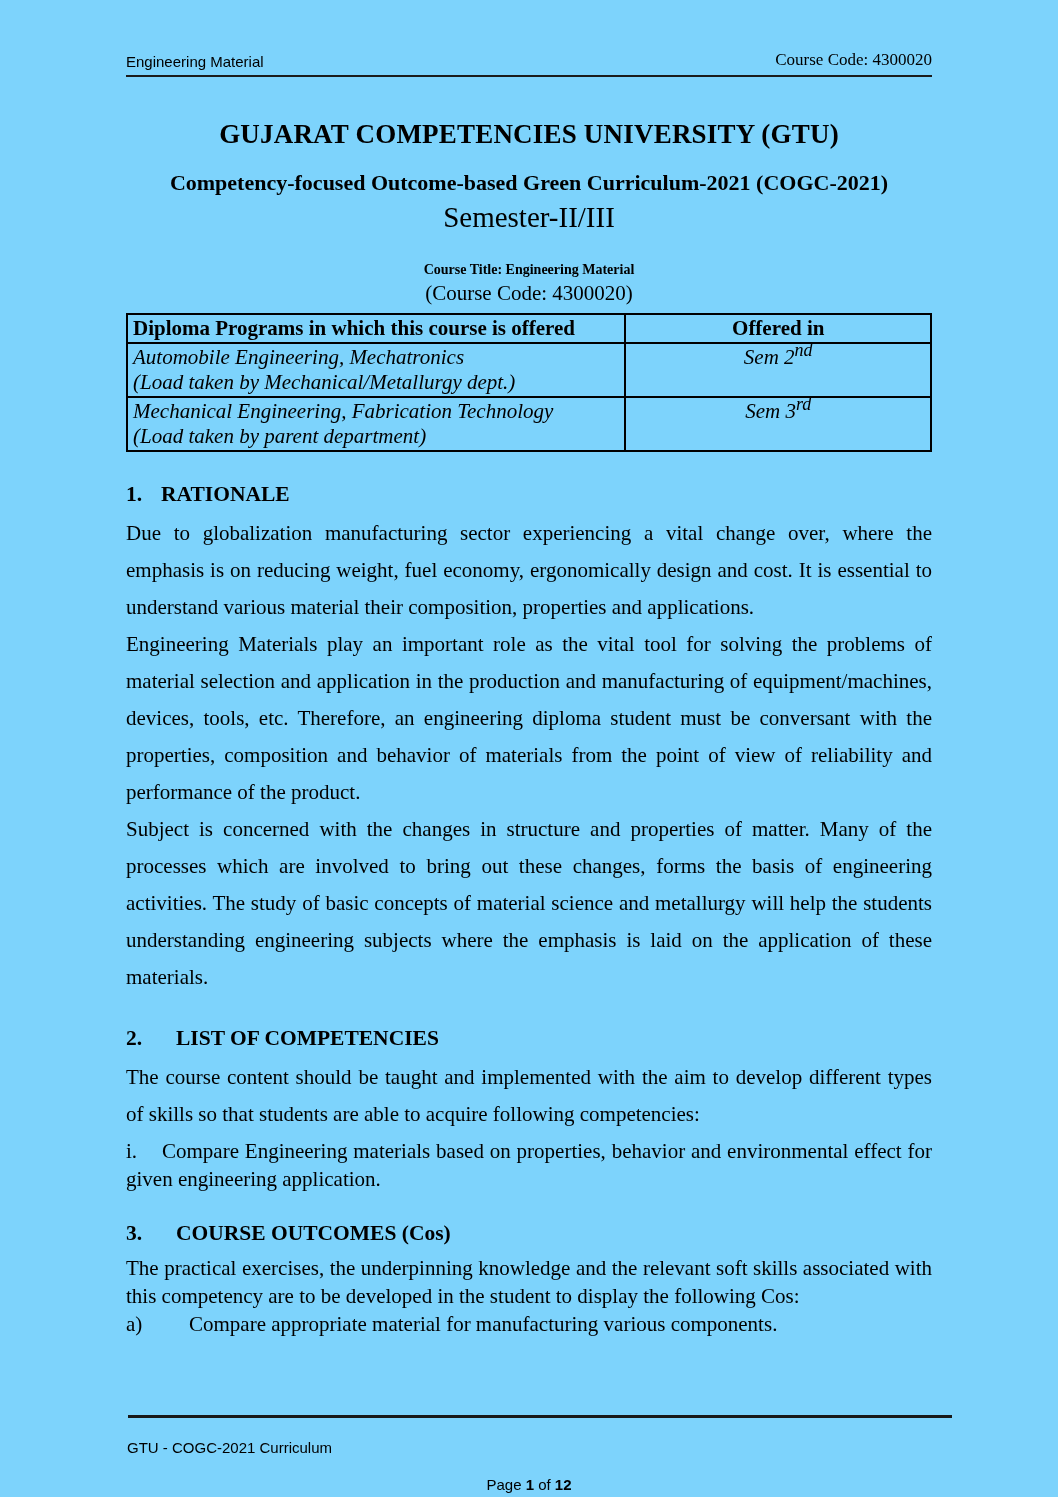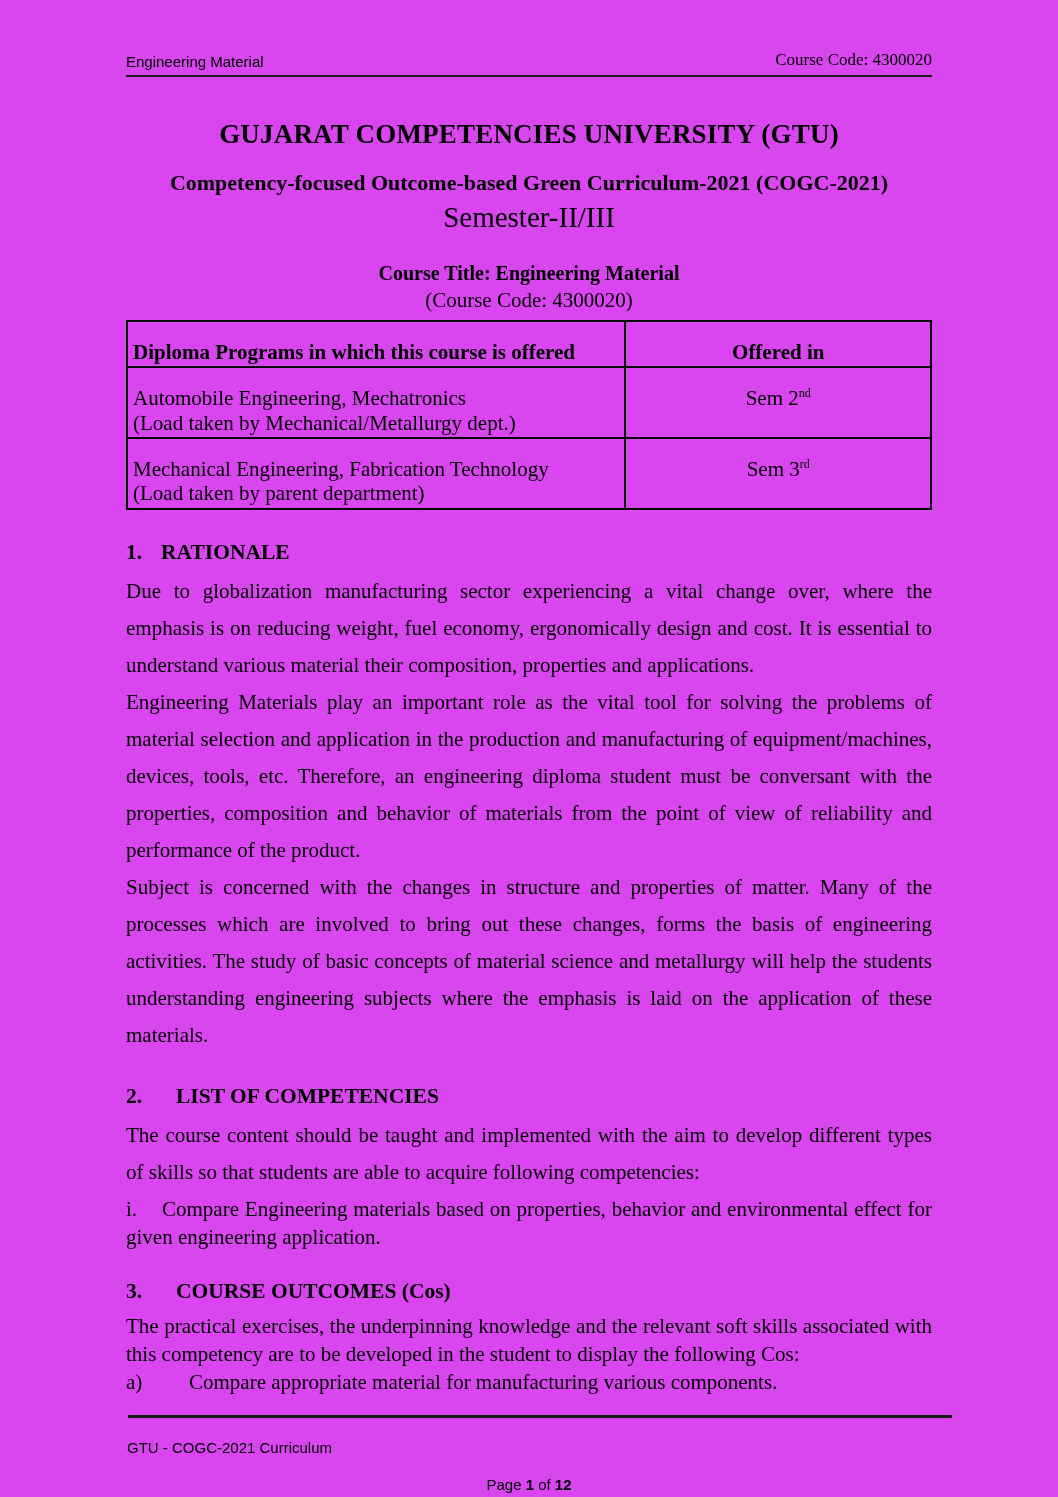--- a/index.html
+++ b/index.html
@@ -1,49 +1,49 @@
 <!DOCTYPE html>
 <html><head>
 <meta charset="utf-8">
 <style>
   * { margin: 0; padding: 0; box-sizing: border-box; }
   html, body { background: #e8e8e8; }
   .page {
     position: relative;
     width: 1058px;
     height: 1497px;
-    background: #d946ef;
+    background: #7dd3fc;
     color: #000;
     font-family: "Liberation Serif", "DejaVu Serif", serif;
     overflow: hidden;
     margin: 0 auto;
   }
   .margins { padding-left: 126px; padding-right: 126px; }
 
   
   .page-header { padding-top: 50px; display: flex; justify-content: space-between; align-items: flex-end; }
   .page-header .hdr-left  { font-family: "Liberation Sans", sans-serif; font-size: 15px; }
   .page-header .hdr-right { font-family: "Liberation Serif", serif; font-size: 17px; }
   .header-rule { border: none; border-top: 2.5px solid #1b1b1b; margin-top: 5px; }
 
   
   .doc-title    { margin-top: 42px; text-align: center; font-size: 27px; font-weight: bold; letter-spacing: .2px; }
   .doc-subtitle { margin-top: 20px; text-align: center; font-size: 22px; font-weight: bold; }
   .semester     { margin-top: 5px;  text-align: center; font-size: 29px; }
-  .course-title { margin-top: 28px; text-align: center; font-size: 20px; font-weight: bold; }
+  .course-title { margin-top: 28px; text-align: center; font-size: 14px; font-weight: bold; }
   .course-code  { margin-top: 3px;  text-align: center; font-size: 21px; }
 
   
   table.offerings { width: 100%; border-collapse: collapse; margin-top: 7px; font-size: 21px; }
-  table.offerings th, table.offerings td { border: 2px solid #000; padding: 18px 5px 2px 5px; vertical-align: top; line-height: 1.16; }
+  table.offerings th, table.offerings td { border: 2px solid #000; padding: 1px 5px 2px 5px; vertical-align: top; line-height: 1.16; }
   table.offerings th.col-program { text-align: left; width: 62%; }
   table.offerings th.col-offered { text-align: center; }
   table.offerings td.cell-offered { text-align: center; }
-  table.offerings td { height: 54px; }
-  sup.ord { font-size: 12px; line-height: 0; }
+  table.offerings td { height: 54px; font-style: italic; }
+  sup.ord { font-size: 18px; line-height: 0; }
 
   
   .sec-heading { font-size: 21.5px; font-weight: bold; margin-top: 30px; }
   .sec-num-1 { display: inline-block; width: 35px; }
   .sec-num   { display: inline-block; width: 50px; }
   .para-wide  { font-size: 21px; line-height: 37px; text-align: justify; }
   .para-tight { font-size: 21px; line-height: 28px; text-align: justify; margin-top: 6px; }
   .sec-body-gap { margin-top: 8px; }
   .item-marker   { display: inline-block; width: 36px; }
   .item-marker-a { display: inline-block; width: 63px; }

